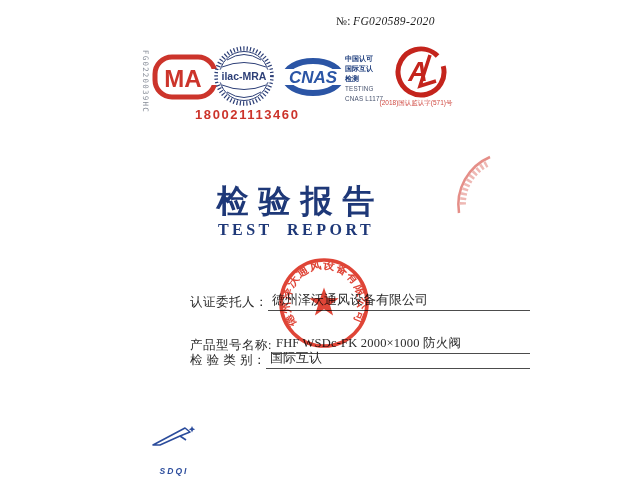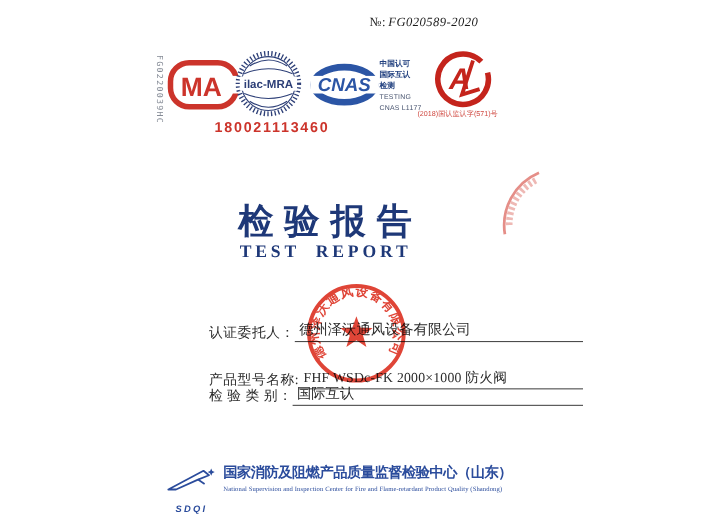--- a/index.html
+++ b/index.html
@@ -47,21 +47,21 @@
                  padding:0 0 1px 4px; white-space:nowrap; }
   .latin-val { font-size:12.5px; letter-spacing:.2px; }
 
   
   .stamp-main { position:absolute; left:276px; top:255px; mix-blend-mode:multiply; opacity:.92; }
   .stamp-partial { position:absolute; left:450px; top:155px; opacity:.85; }
 
   
   .footer { position:absolute; left:150px; top:421px; display:flex; align-items:flex-start; }
   .footer-logo-col { width:48px; text-align:center; padding-top:4px; }
-  .sdqi-text { display:block; margin-top:3px; font-family:"Liberation Sans", sans-serif; font-style:italic;
+  .sdqi-text { display:block; margin-top:13px; font-family:"Liberation Sans", sans-serif; font-style:italic;
                font-weight:bold; font-size:8.5px; letter-spacing:2px; color:#2b4c9c; }
   .footer-text-col { margin-left:5px; }
   .org-zh { font-family:"Liberation Sans", sans-serif; font-weight:bold; font-size:13px;
             letter-spacing:-.5px; color:#2b4c9c; white-space:nowrap; }
   .org-en { margin-top:3px; font-size:6px; color:#2b4c9c; letter-spacing:.1px; white-space:nowrap; }
 
   svg text { font-family:"Liberation Sans", sans-serif; }
 </style>
 </head>
 <body>
@@ -157,19 +157,15 @@
 
   <div class="footer">
     <div class="footer-logo-col">
       <svg width="46" height="24" viewBox="0 0 46 24">
         <path d="M2 20 L34 3 L39 7 L29 11 L9 20 Z" fill="none" stroke="#2b4c9c" stroke-width="1.6" stroke-linejoin="round"></path>
         <path d="M29 11 L35 15" stroke="#2b4c9c" stroke-width="1.6"></path>
         <path d="M41 1 l1 2.2 2.2 1 -2.2 1 -1 2.2 -1 -2.2 -2.2 -1 2.2 -1 z" fill="#2b4c9c"></path>
       </svg>
       <span class="sdqi-text">SDQI</span>
     </div>
-    <div class="footer-text-col">
-      <div class="org-zh">国家消防及阻燃产品质量监督检验中心（山东）</div>
-      <div class="org-en">National Supervision and Inspection Center for Fire and Flame-retardant Product Quality (Shandong)</div>
-    </div>
   </div>
 
 </div>
 
 </body></html>

